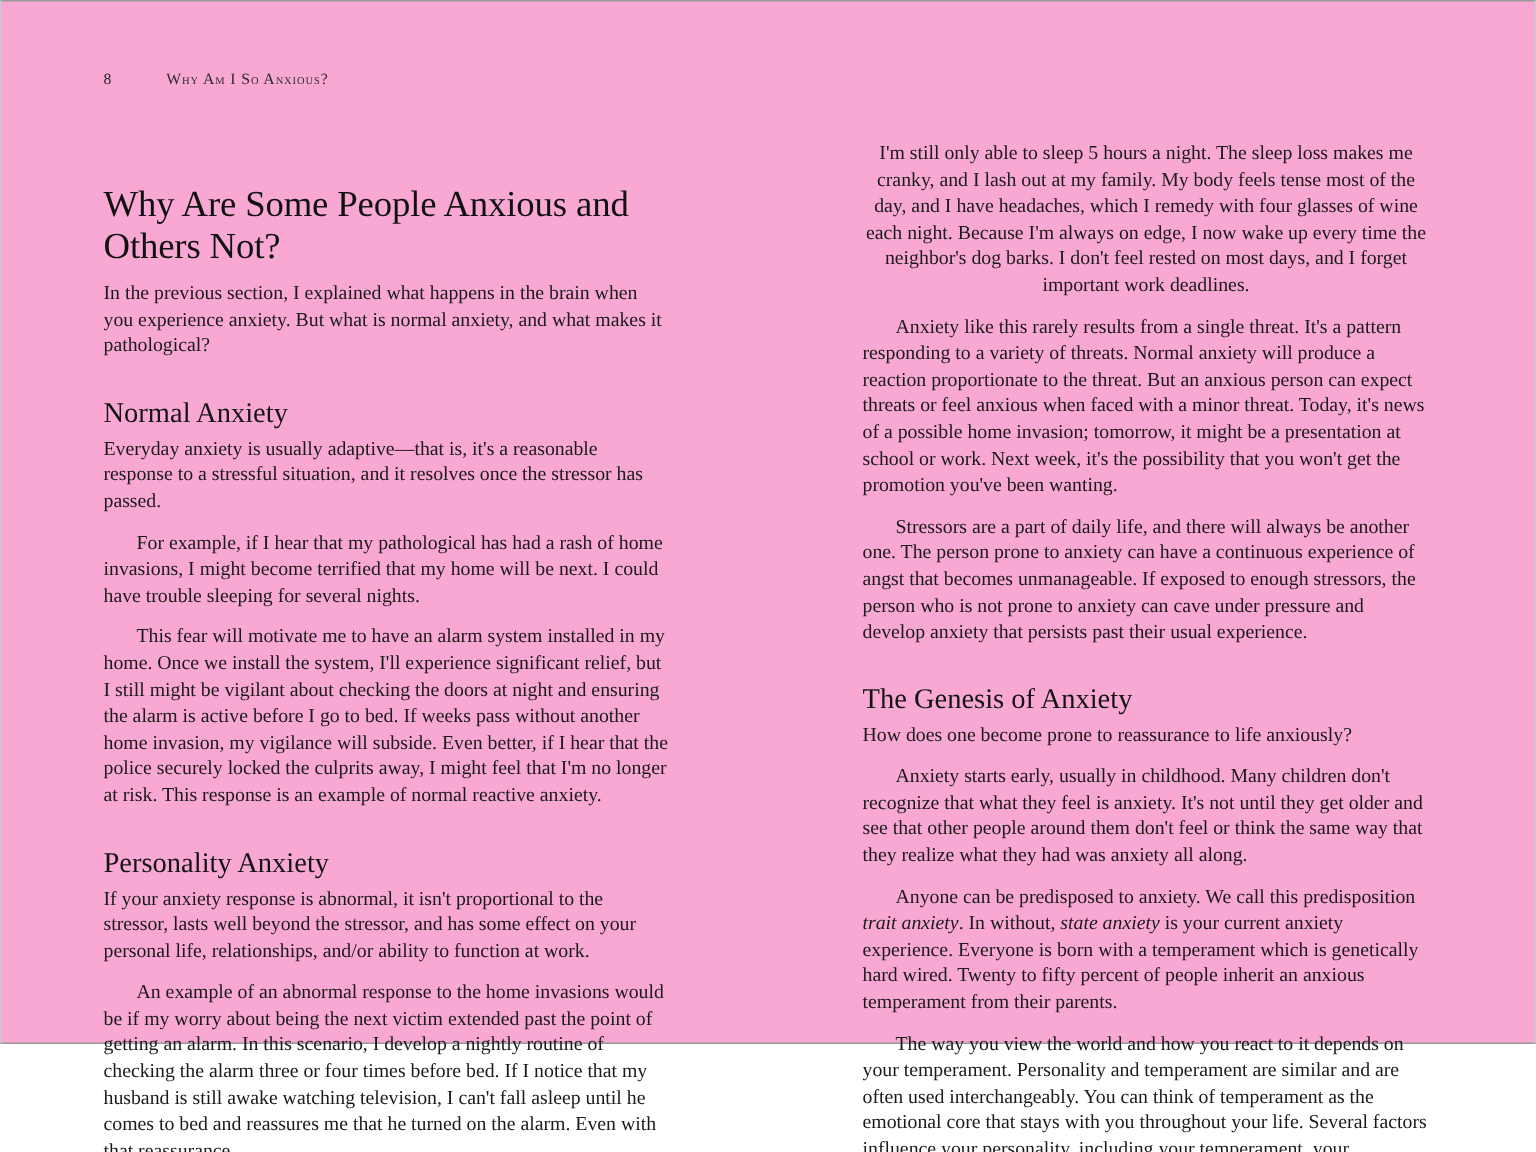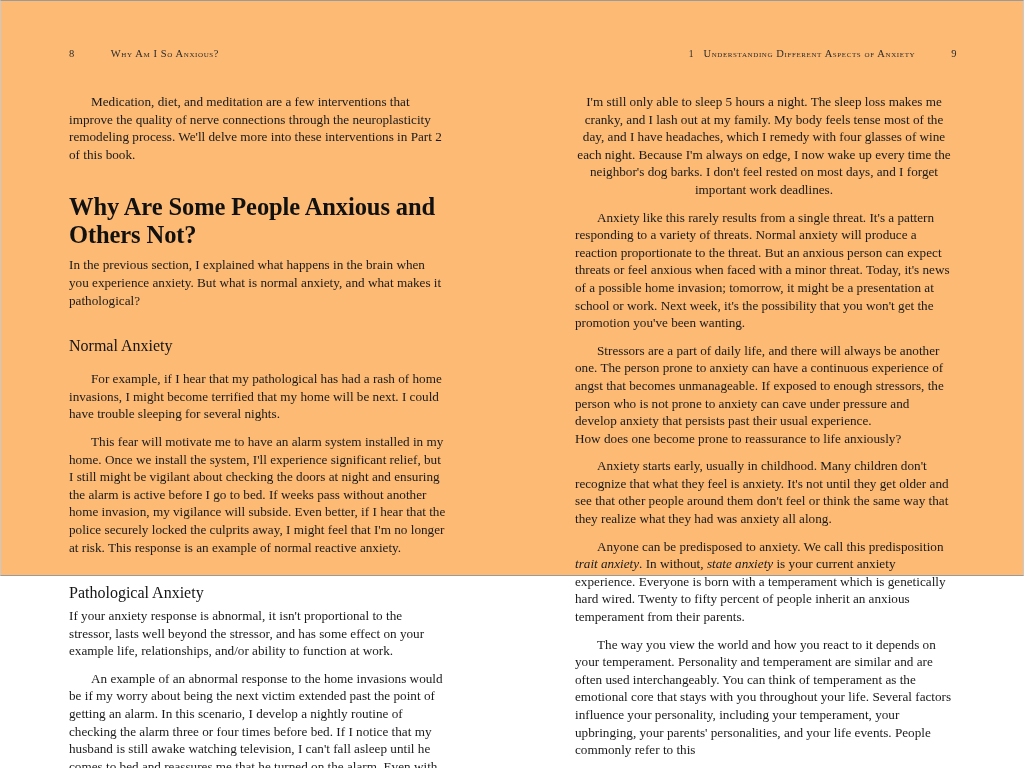--- a/index.html
+++ b/index.html
@@ -12,22 +12,22 @@
     width: 1024px;
     height: 768px;
     overflow: hidden;
     font-family: "Liberation Serif", "DejaVu Serif", serif;
     color: #1a1a1a;
   }
 
   .spread {
     position: relative;
     width: 1024px;
-    height: 576px;
-    background: #fdba74;
+    height: 696px;
+    background: #f9a8d4;
     box-sizing: border-box;
     border-top: 1px solid #9a9a9a;
     border-bottom: 1px solid #9a9a9a;
     border-left: 1px solid #c9c9c9;
     border-right: 1px solid #c9c9c9;
   }
 
   .page {
     position: absolute;
     top: 0;
@@ -84,28 +84,28 @@
   p {
     margin: 0;
     text-indent: 22px;
   }
   p.no-indent { text-indent: 0; text-align: center; }
   p.after-head { text-indent: 0; }
 
   h1.section-title {
     font-size: 24.5px;
     line-height: 28px;
-    font-weight: bold;
+    font-weight: normal;
     margin: 30px 0 7px 0;
     letter-spacing: -0.1px;
     color: #111111;
   }
 
   h2.sub-title {
-    font-size: 16px;
+    font-size: 19px;
     line-height: 20px;
     font-weight: normal;
     margin: 27px 0 4px 0;
     letter-spacing: 0px;
     color: #141414;
   }
 
   .gap-sm { height: 10px; }
 
   em { font-style: italic; text-align: right; }
@@ -116,66 +116,64 @@
 <div class="spread">
 
   <div class="page page-left">
 
     <div class="running-head running-head-left rh-left">
       <span class="folio">8</span><span class="rh-title">Why Am I So Anxious?</span>
     </div>
 
     <div class="column col-left">
 
-      <p>Medication, diet, and meditation are a few interventions that improve the quality of nerve connections through the neuroplasticity remodeling process. We'll delve more into these interventions in Part 2 of this book.</p>
 
       <h1 class="section-title">Why Are Some People Anxious and Others Not?</h1>
 
       <p class="after-head">In the previous section, I explained what happens in the brain when you experience anxiety. But what is normal anxiety, and what makes it pathological?</p>
 
       <h2 class="sub-title">Normal Anxiety</h2>
 
+      <p class="after-head">Everyday anxiety is usually adaptive—that is, it's a reasonable response to a stressful situation, and it resolves once the stressor has passed.</p>
 
       <div class="gap-sm"></div>
 
       <p>For example, if I hear that my pathological has had a rash of home invasions, I might become terrified that my home will be next. I could have trouble sleeping for several nights.</p>
 
       <div class="gap-sm"></div>
 
       <p>This fear will motivate me to have an alarm system installed in my home. Once we install the system, I'll experience significant relief, but I still might be vigilant about checking the doors at night and ensuring the alarm is active before I go to bed. If weeks pass without another home invasion, my vigilance will subside. Even better, if I hear that the police securely locked the culprits away, I might feel that I'm no longer at risk. This response is an example of normal reactive anxiety.</p>
 
-      <h2 class="sub-title">Pathological Anxiety</h2>
+      <h2 class="sub-title">Personality Anxiety</h2>
 
-      <p class="after-head">If your anxiety response is abnormal, it isn't proportional to the stressor, lasts well beyond the stressor, and has some effect on your example life, relationships, and/or ability to function at work.</p>
+      <p class="after-head">If your anxiety response is abnormal, it isn't proportional to the stressor, lasts well beyond the stressor, and has some effect on your personal life, relationships, and/or ability to function at work.</p>
 
       <div class="gap-sm"></div>
 
       <p>An example of an abnormal response to the home invasions would be if my worry about being the next victim extended past the point of getting an alarm. In this scenario, I develop a nightly routine of checking the alarm three or four times before bed. If I notice that my husband is still awake watching television, I can't fall asleep until he comes to bed and reassures me that he turned on the alarm. Even with that reassurance,</p>
 
     </div>
   </div>
 
   <div class="page page-right">
 
-    <div class="running-head running-head-right rh-right">
-      <span class="rh-chapnum">1</span>&nbsp;&nbsp;&nbsp;<span class="rh-title">Understanding Different Aspects of Anxiety</span><span class="folio">9</span>
-    </div>
 
     <div class="column col-right">
 
       <p class="no-indent">I'm still only able to sleep 5 hours a night. The sleep loss makes me cranky, and I lash out at my family. My body feels tense most of the day, and I have headaches, which I remedy with four glasses of wine each night. Because I'm always on edge, I now wake up every time the neighbor's dog barks. I don't feel rested on most days, and I forget important work deadlines.</p>
 
       <div class="gap-sm"></div>
 
       <p>Anxiety like this rarely results from a single threat. It's a pattern responding to a variety of threats. Normal anxiety will produce a reaction proportionate to the threat. But an anxious person can expect threats or feel anxious when faced with a minor threat. Today, it's news of a possible home invasion; tomorrow, it might be a presentation at school or work. Next week, it's the possibility that you won't get the promotion you've been wanting.</p>
 
       <div class="gap-sm"></div>
 
       <p>Stressors are a part of daily life, and there will always be another one. The person prone to anxiety can have a continuous experience of angst that becomes unmanageable. If exposed to enough stressors, the person who is not prone to anxiety can cave under pressure and develop anxiety that persists past their usual experience.</p>
 
+      <h2 class="sub-title">The Genesis of Anxiety</h2>
 
       <p class="after-head">How does one become prone to reassurance to life anxiously?</p>
 
       <div class="gap-sm"></div>
 
       <p>Anxiety starts early, usually in childhood. Many children don't recognize that what they feel is anxiety. It's not until they get older and see that other people around them don't feel or think the same way that they realize what they had was anxiety all along.</p>
 
       <div class="gap-sm"></div>
 
       <p><span>Anyone can be predisposed to anxiety. We call this predisposition </span><em>trait anxiety</em><span>. In without, </span><em>state anxiety</em><span> is your current anxiety experience. Everyone is born with a temperament which is genetically hard wired. Twenty to fifty percent of people inherit an anxious temperament from their parents.</span></p>

